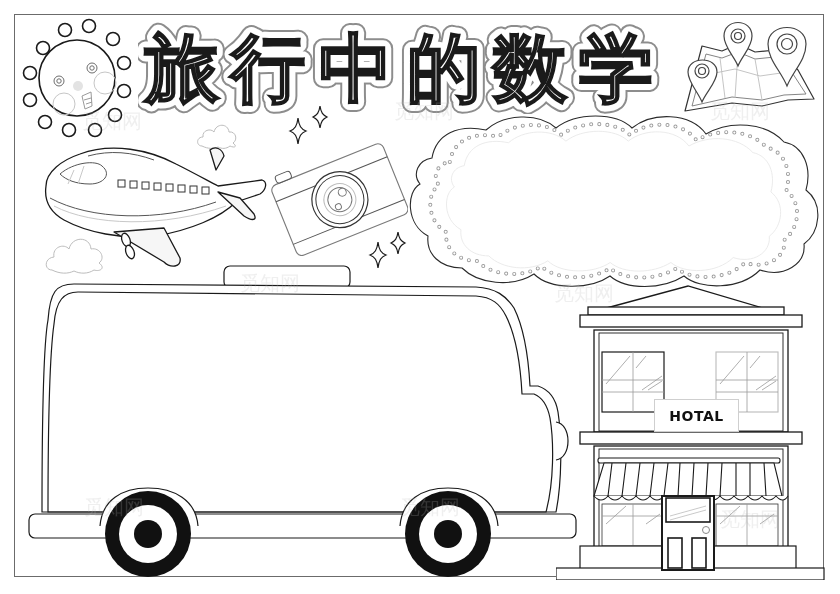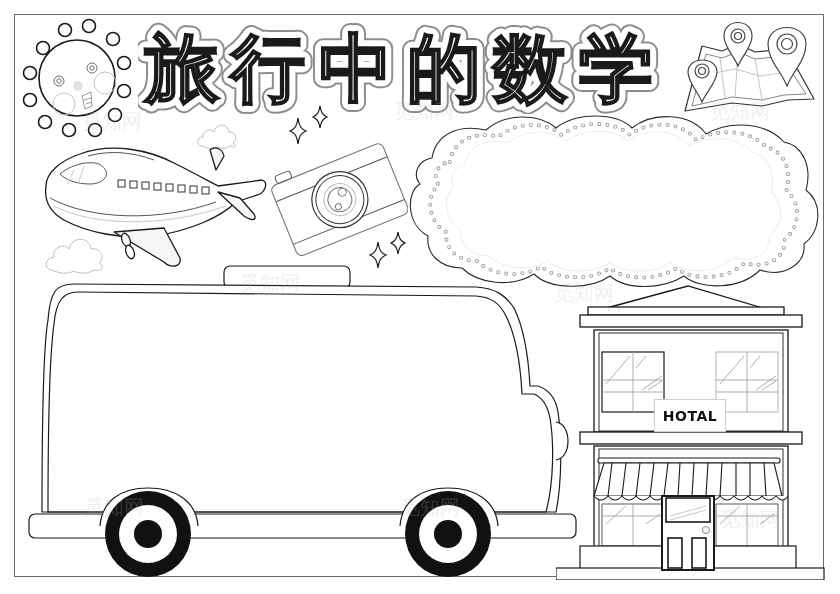--- a/index.html
+++ b/index.html
@@ -1,20 +1,20 @@
 <!DOCTYPE html>
 <html><head>
 <meta charset="utf-8">
 <style>
   html, body { margin: 0; padding: 0; background: #ffffff; }
   body { width: 840px; height: 594px; position: relative; overflow: hidden; font-family: "DejaVu Sans", sans-serif; }
   #stage { position: absolute; left: 0; top: 0; width: 840px; height: 594px; }
   .frame { position: absolute; left: 14px; top: 14px; width: 810px; height: 563px; border: 1.5px solid #6b6b6b; box-sizing: border-box; }
   .title-text { position: absolute; left: 138px; top: 18px; width: 540px; height: 96px; }
-  .hotel-sign { position: absolute; left: 654px; top: 399px; width: 72px; height: 33px; background: #fff; border: 1.2px solid #cfcfcf; box-sizing: border-box; display: flex; align-items: center; justify-content: center; font-family: "DejaVu Sans", sans-serif; font-weight: bold; font-size: 14px; color: #111; letter-spacing: 0.5px; }
+  .hotel-sign { position: absolute; left: 654px; top: 399px; width: 85px; height: 33px; background: #fff; border: 1.2px solid #cfcfcf; box-sizing: border-box; display: flex; align-items: center; justify-content: center; font-family: "DejaVu Sans", sans-serif; font-weight: bold; font-size: 14px; color: #111; letter-spacing: 0.5px; }
   .writing-area { position: absolute; }
   .wm { position: absolute; font-size: 20px; color: rgba(180,180,180,0.22); font-family: "DejaVu Sans", sans-serif; pointer-events: none; }
 </style>
 </head>
 <body>
 
 <div id="stage">
 
   <div class="frame"></div>
 

